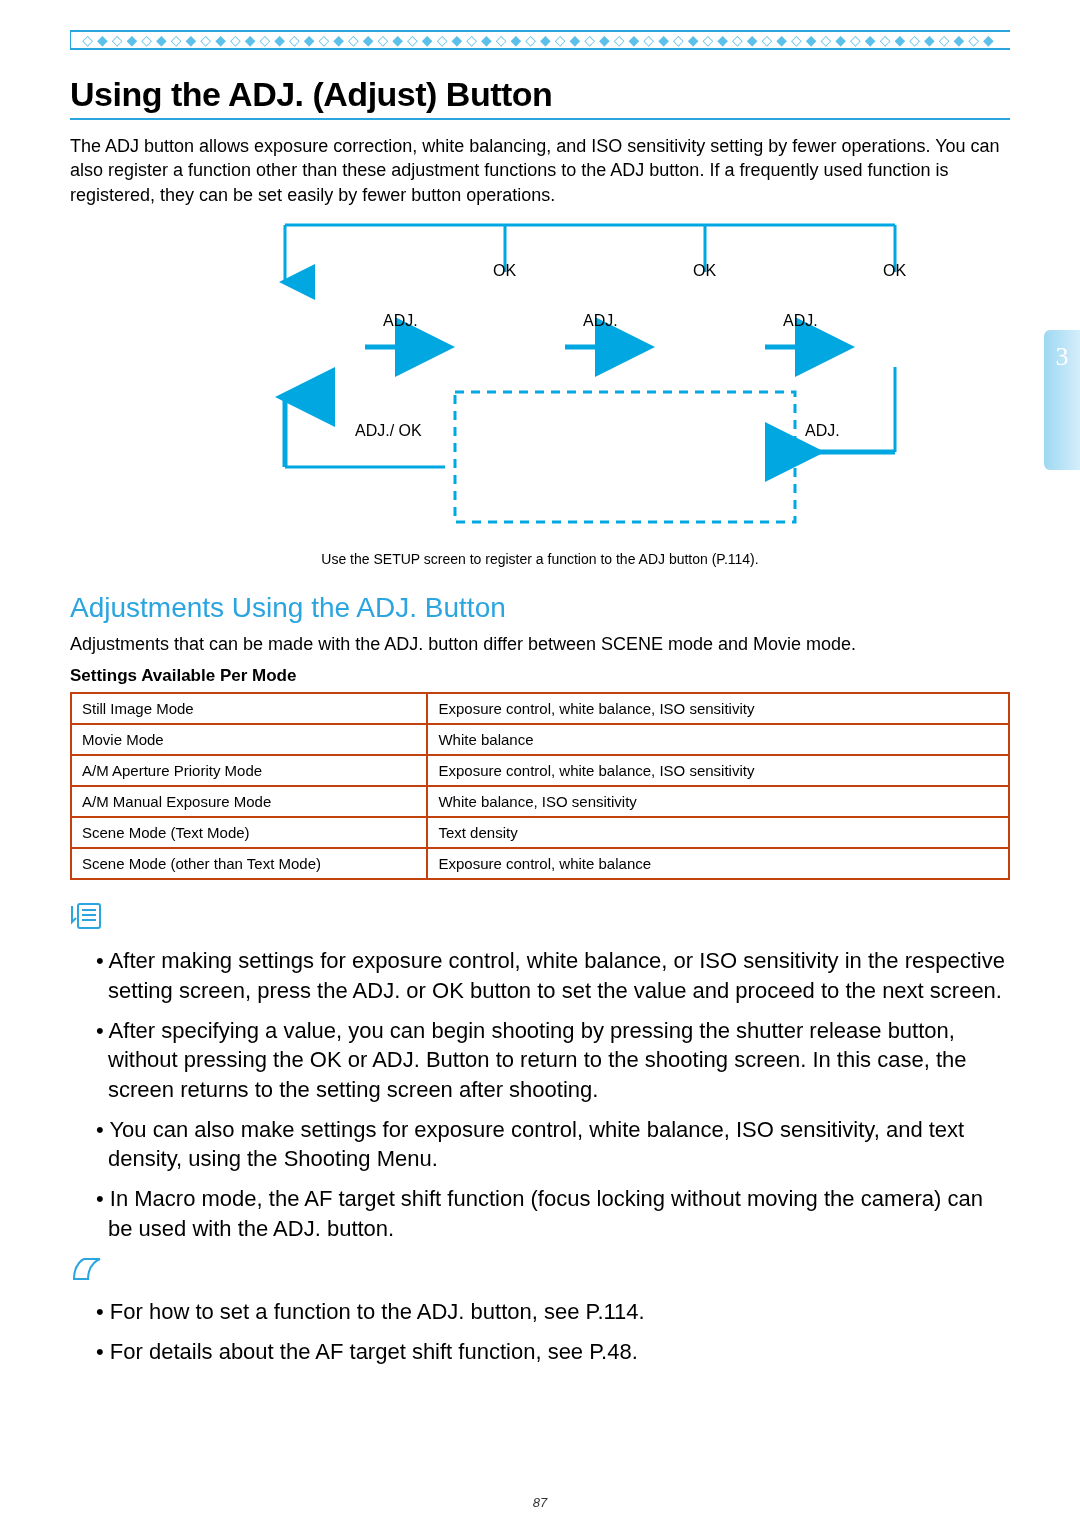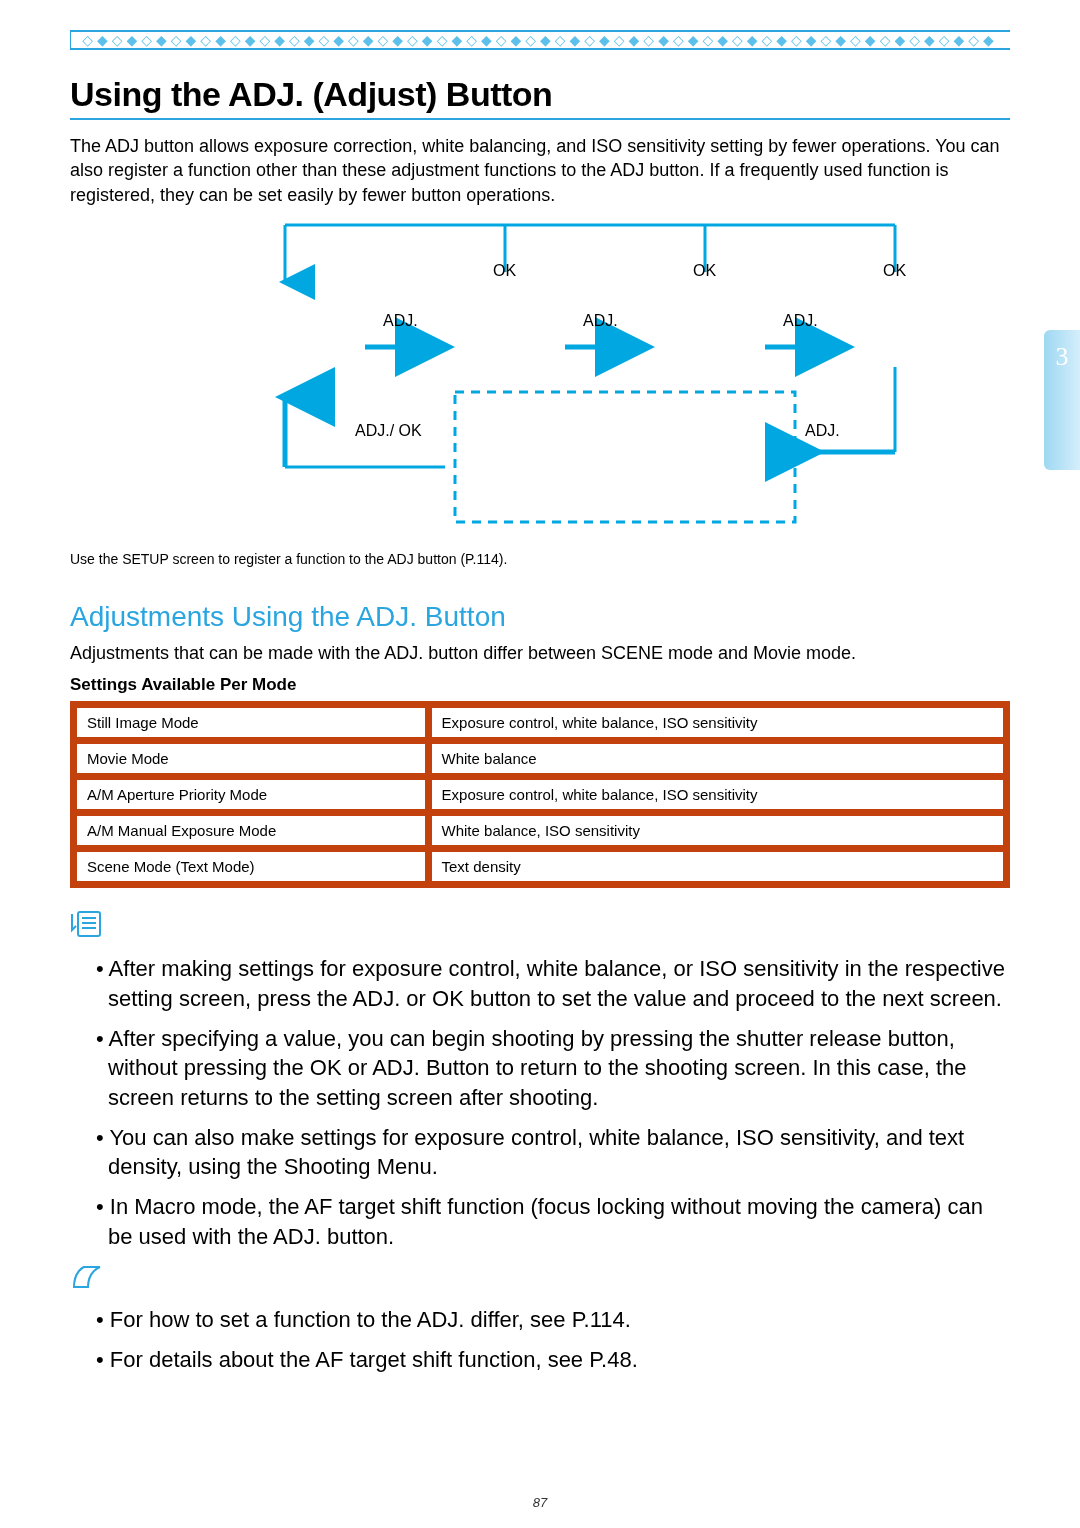--- a/index.html
+++ b/index.html
@@ -38,31 +38,31 @@
   
   .diagram-wrap {
     position: relative;
     width: 750px;
     height: 330px;
     margin: 0 auto 4px auto;
   }
   .diagram-wrap svg { position:absolute; top:0; left:0; }
   .dlabel { position:absolute; font-size:16px; font-family: Arial, sans-serif; }
   .dlabel .ok { font-size:16px; }
-  .setup-note { font-size: 14px; margin-bottom: 34px; }
+  .setup-note { font-size: 14px; text-align: center; margin-bottom: 25px; }
   h2.subhead { color:#2aa5e0; font-weight:400; font-size:28px; margin-bottom:8px; }
   .settings-label { font-weight:700; font-size:17px; margin:3px 0 6px 0; }
   table.settings {
     width:100%;
     border-collapse: collapse;
     font-size:15px;
     margin-bottom: 22px;
   }
   table.settings td {
-    border:7px solid #c2410c;
+    border:2px solid #c2410c;
     padding:6px 10px;
   }
   table.settings td:first-child { width: 38%; }
   .icon-row { margin: 4px 0 10px 0; }
   ul.bullets { list-style: none; padding-left: 38px; }
   ul.bullets li { font-size: 22px; line-height:1.35; margin-bottom:10px; text-indent:-12px; }
   ul.bullets li::before { content:"• "; }
   .page-tab {
     position:absolute;
     right:0;
@@ -157,20 +157,24 @@
         <td>Exposure control, white balance, ISO sensitivity</td>
       </tr>
   <tr>
         <td>A/M Manual Exposure Mode</td>
         <td>White balance, ISO sensitivity</td>
       </tr>
   <tr>
         <td>Scene Mode (Text Mode)</td>
         <td>Text density</td>
       </tr>
+  <tr>
+        <td>Scene Mode (other than Text Mode)</td>
+        <td>Exposure control, white balance</td>
+      </tr>
 </tbody>
   </table>
 
 <div class="icon-row">
   <svg width="34" height="30">
       <rect x="8" y="2" width="22" height="24" rx="2" fill="none" stroke="#2aa5e0" stroke-width="2"></rect>
       <line x1="12" y1="8" x2="26" y2="8" stroke="#2aa5e0" stroke-width="2"></line>
       <line x1="12" y1="13" x2="26" y2="13" stroke="#2aa5e0" stroke-width="2"></line>
       <line x1="12" y1="18" x2="26" y2="18" stroke="#2aa5e0" stroke-width="2"></line>
       <path d="M2 4 L2 20 L6 16" fill="none" stroke="#2aa5e0" stroke-width="2"></path>
@@ -182,18 +186,18 @@
   <li>You can also make settings for exposure control, white balance, ISO sensitivity, and text density, using the Shooting Menu.</li>
   <li>In Macro mode, the AF target shift function (focus locking without moving the camera) can be used with the ADJ. button.</li>
 </ul>
 
 <div class="icon-row">
   <svg width="34" height="30">
       <path d="M4 26 C4 10, 14 6, 14 6 L30 6 C30 6, 18 10, 18 26 Z" fill="none" stroke="#2aa5e0" stroke-width="2"></path>
     </svg>
 </div>
 <ul class="bullets">
-  <li>For how to set a function to the ADJ. differ, see P.114.</li>
+  <li>For how to set a function to the ADJ. button, see P.114.</li>
   <li>For details about the AF target shift function, see P.48.</li>
 </ul>
 
 <div class="page-tab">3</div>
 <div class="page-num">87</div>
 
 </body></html>

